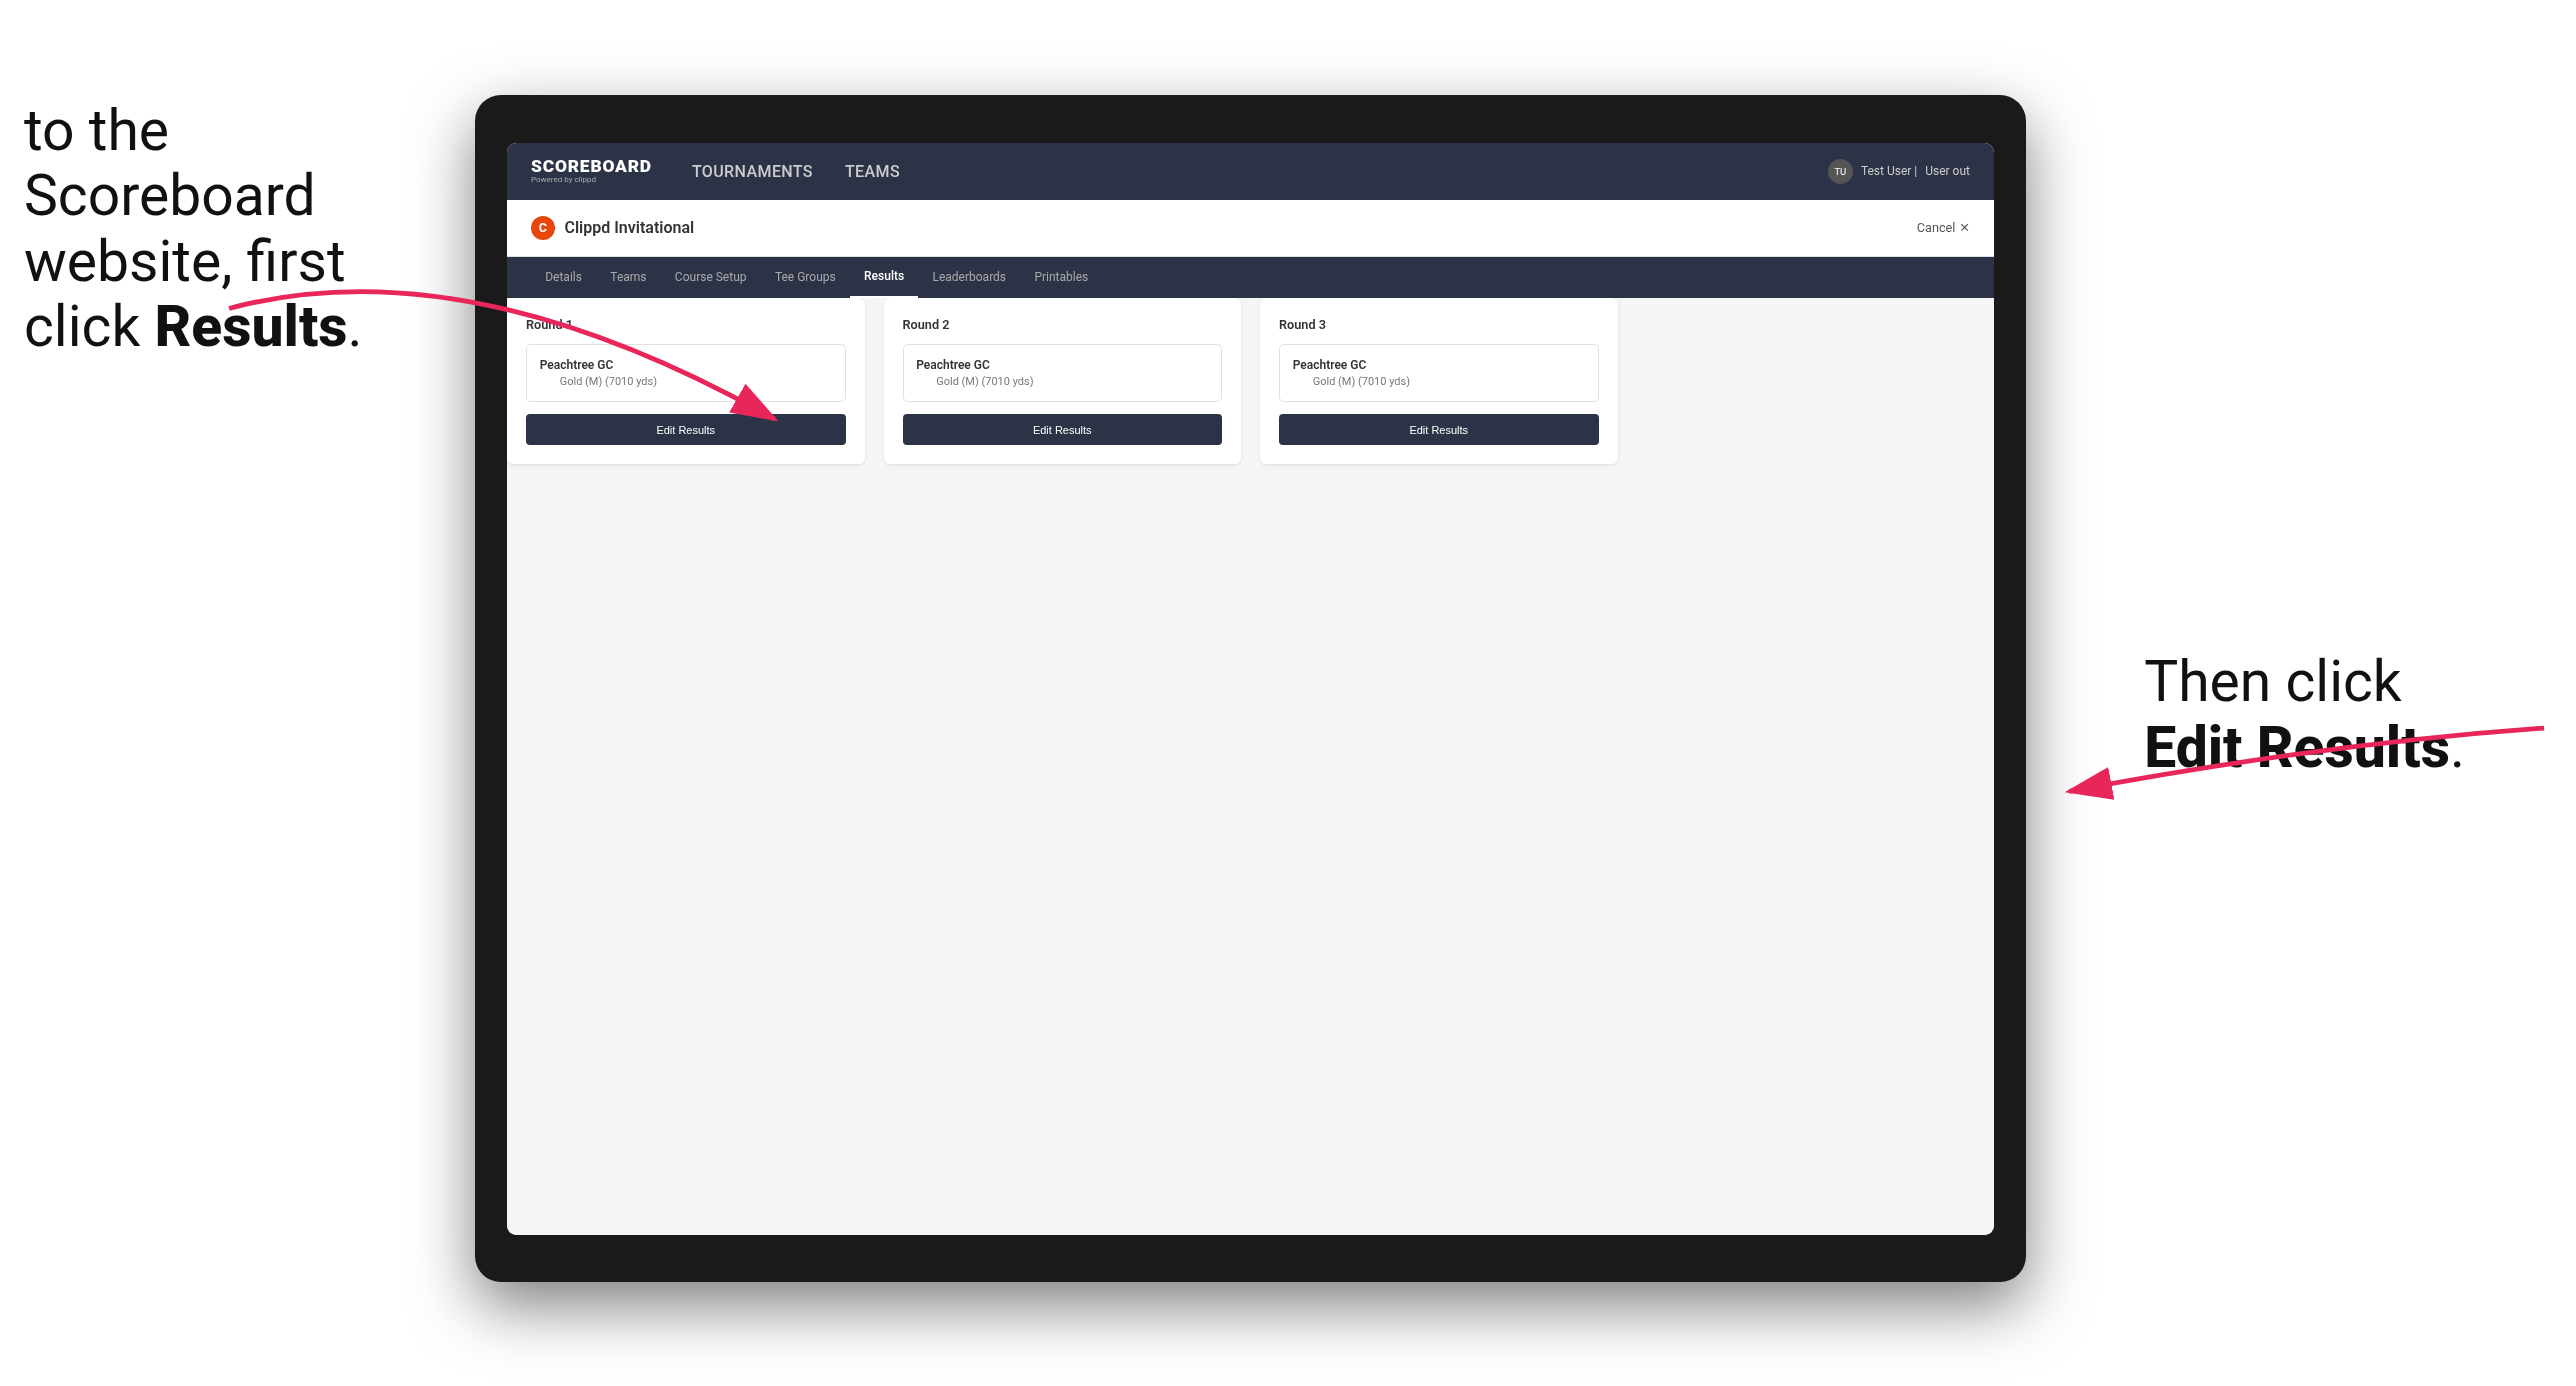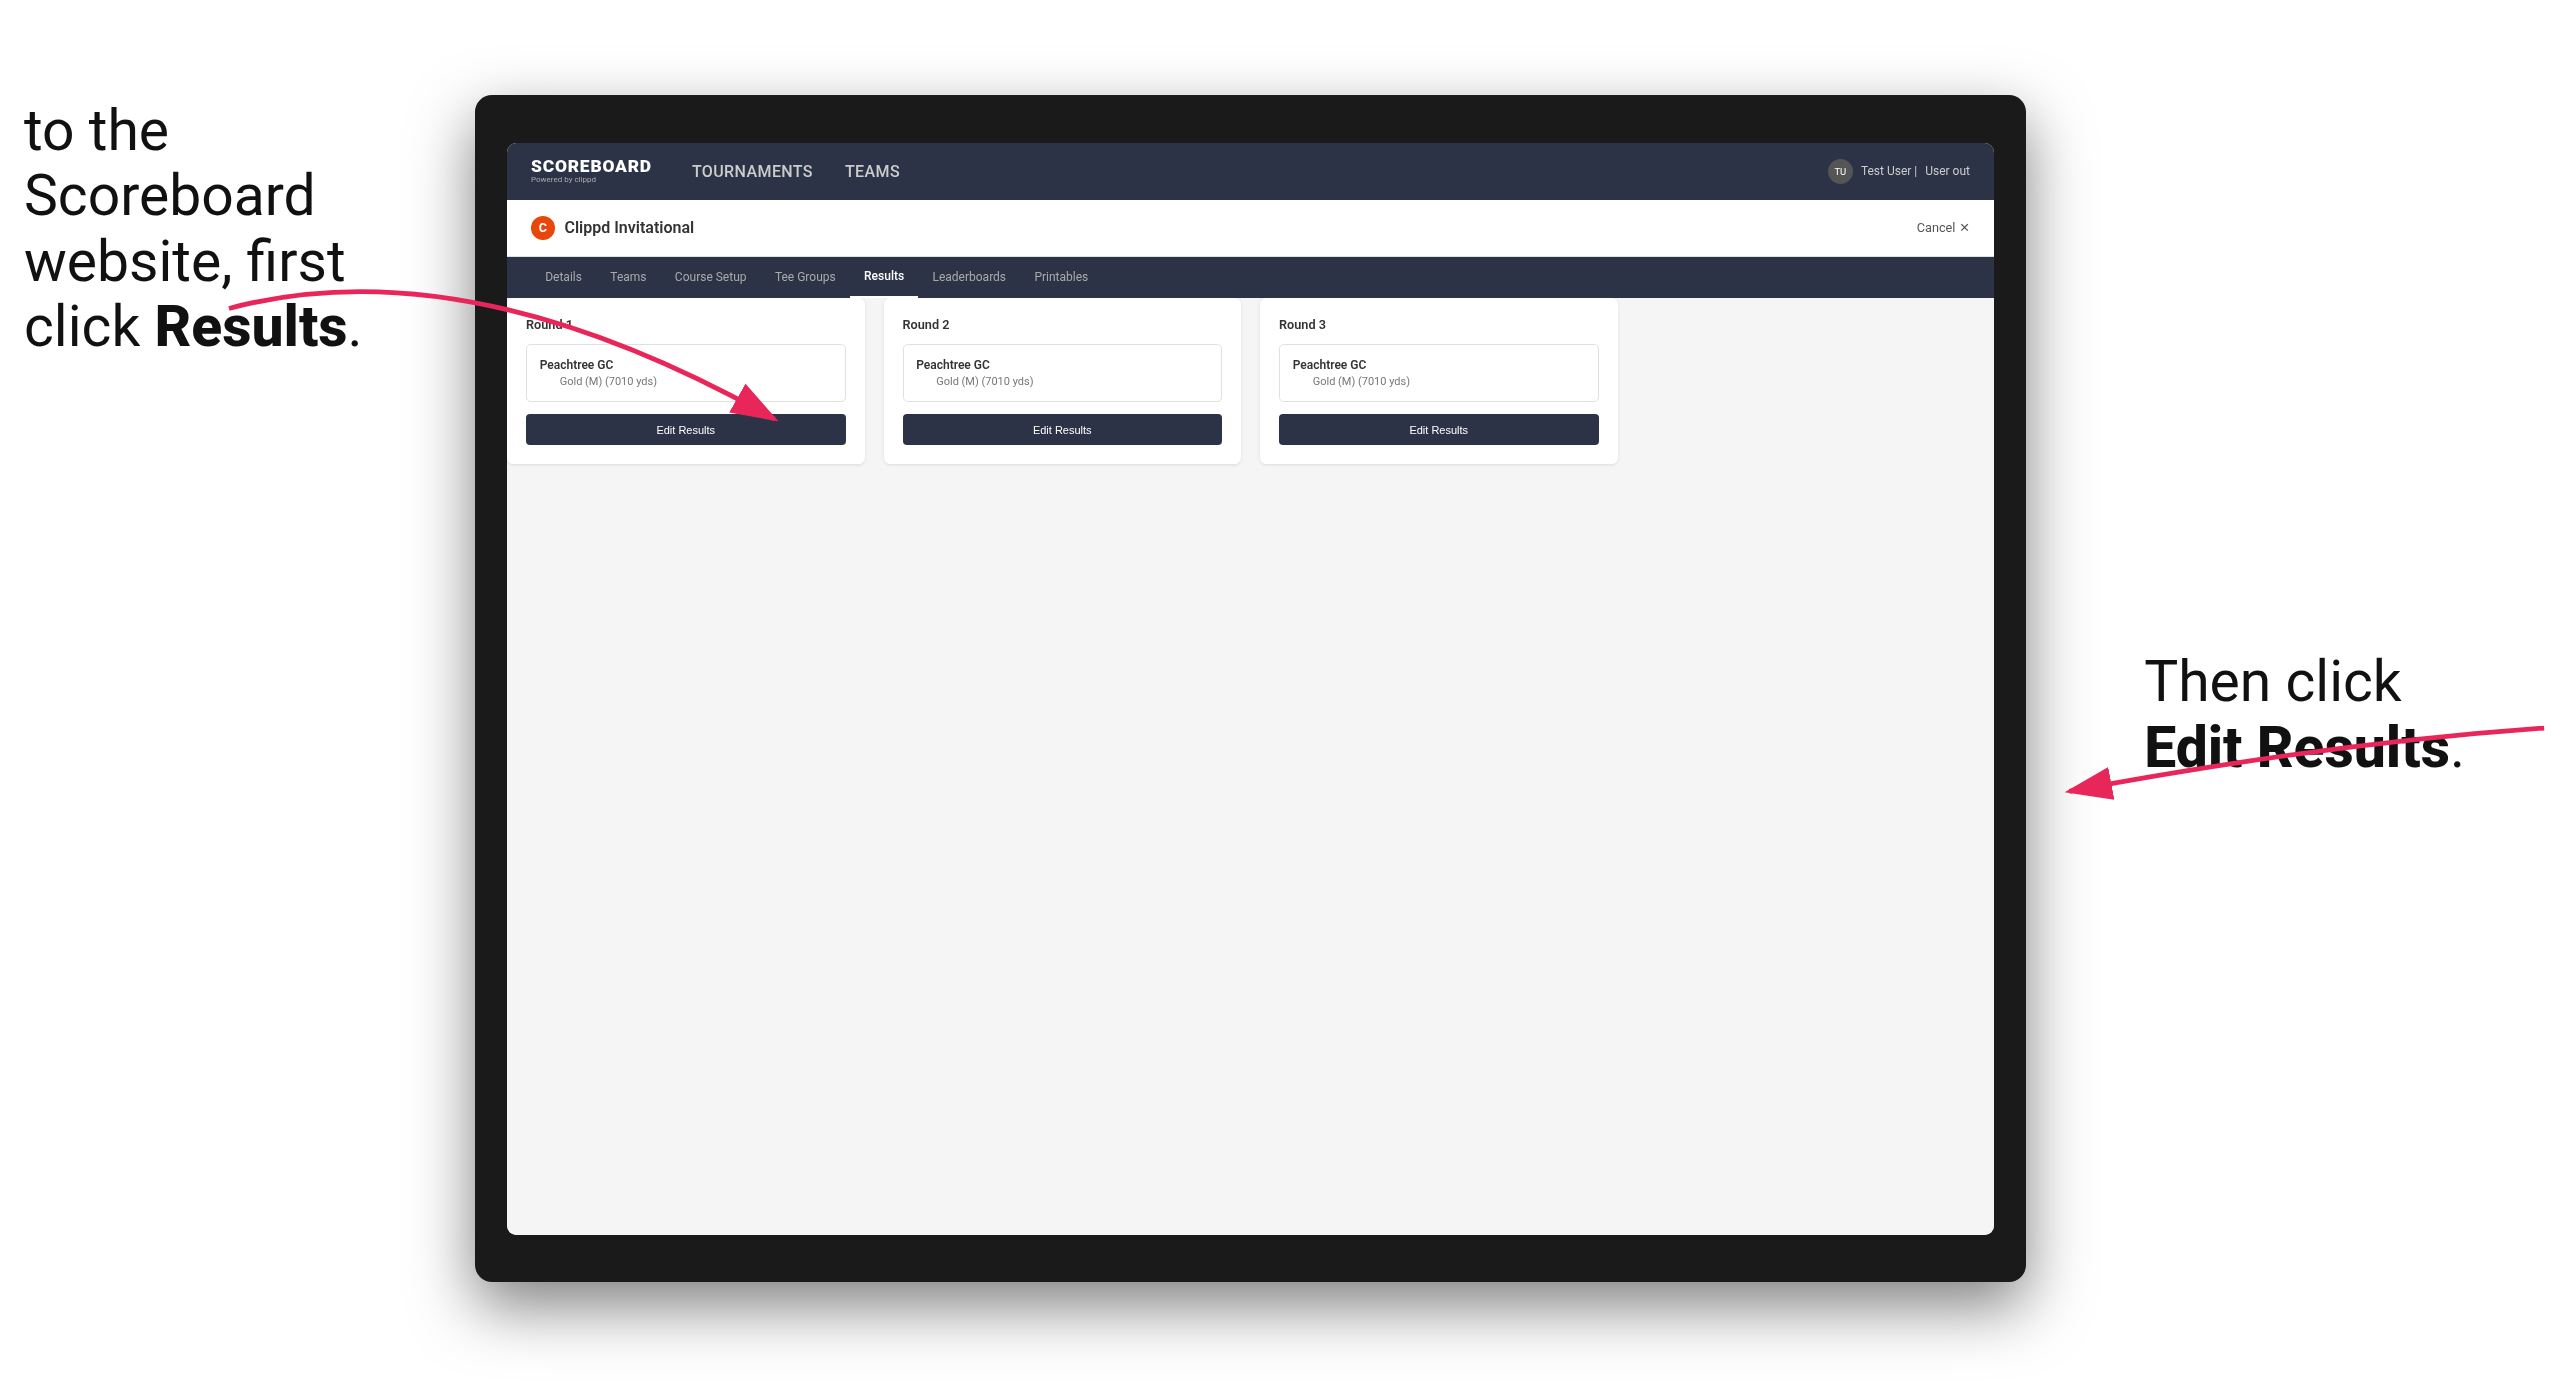--- a/index.html
+++ b/index.html
@@ -42,21 +42,21 @@
     }
 
     
     .tablet {
       position: absolute;
       top: 95px;
       left: 475px;
       width: 1551px;
       height: 1187px;
       background: #1a1a1a;
-      border-radius: 17px;
+      border-radius: 26px;
       box-shadow: 0 24px 63px rgba(0,0,0,0.5);
       display: flex;
       align-items: center;
       justify-content: center;
     }
 
     .tablet-screen {
       width: 1487px;
       height: 1092px;
       background: #f0f0f0;

